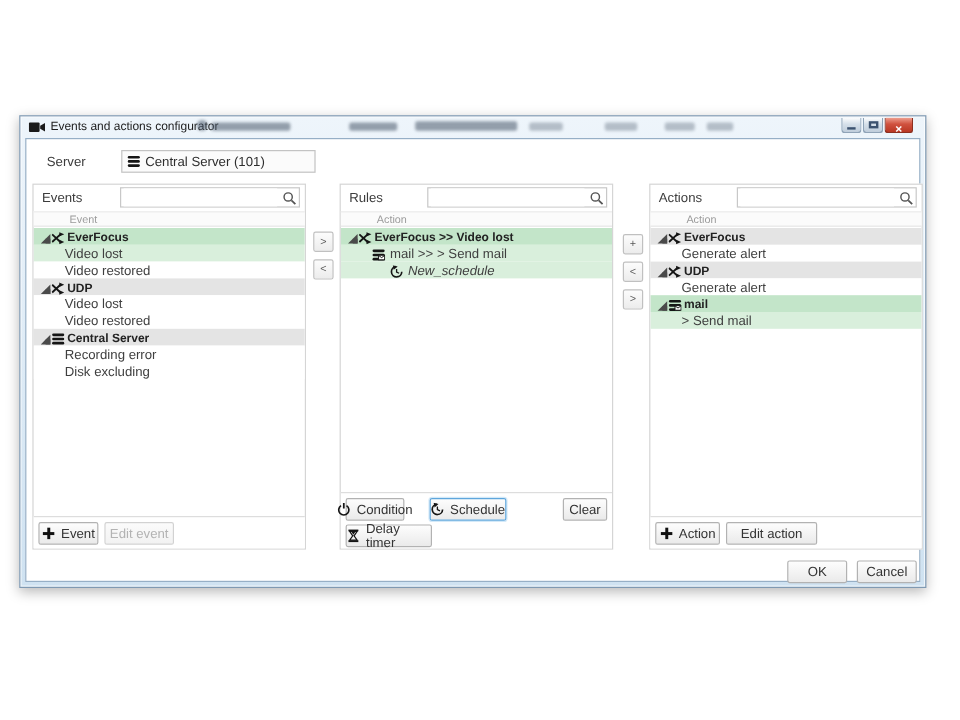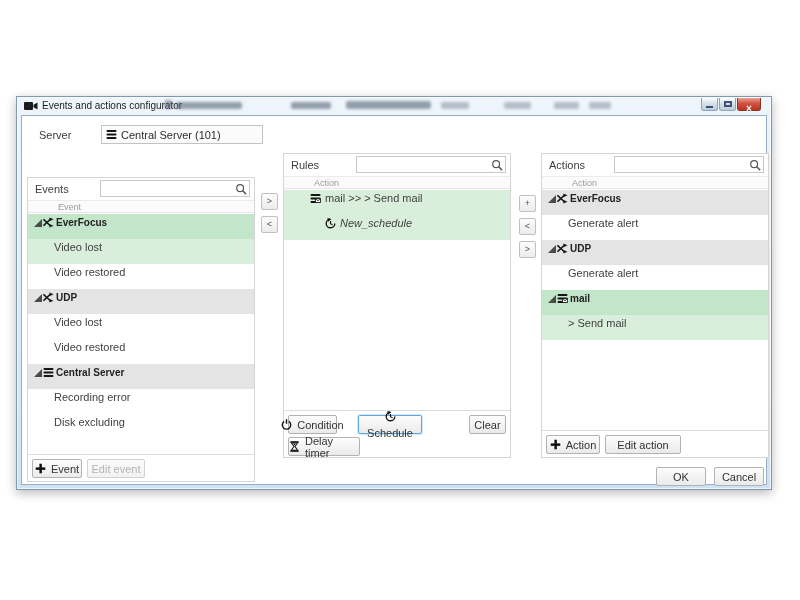--- a/index.html
+++ b/index.html
@@ -38,21 +38,21 @@
   .p-title { position:absolute; left:7px; top:5px; font-size:11px; color:#3c3c3c; }
   .search { position:absolute; right:4px; top:2px; width:150px; height:17px; border:1px solid #c8c8c8; background:#fff; }
   .search input { position:absolute; left:2px; top:0; width:128px; height:15px; border:none; outline:none; font-size:10px; font-family:"Liberation Sans",sans-serif; }
   .search .mag { position:absolute; right:2px; top:2px; width:12px; height:12px; }
   .search .mag svg { width:12px; height:12px; display:block; }
   .p-colhead { position:absolute; left:0; right:0; top:22px; height:13px; background:#fbfbfb;
     border-top:1px solid #ebebeb; border-bottom:1px solid #e6e6e6; }
   .p-colhead span { position:absolute; left:30px; top:1px; font-size:9px; color:#9b9b9b; }
   .p-list { position:absolute; left:0; right:0; top:36px; bottom:28px; overflow:hidden; }
   .p-list.tall { bottom:48px; }
-  .tree-row { position:relative; height:25px; font-size:11px; color:#3f3f3f; background:#fff; }
+  .tree-row { position:relative; height:14px; font-size:11px; color:#3f3f3f; background:#fff; }
   .tree-row.group { background:var(--group-gray); }
   .tree-row.sel { background:var(--selected-green); }
   .tree-row.sel-g { background:var(--group-green); }
   .expander { position:absolute; left:6px; top:5px; width:0; height:0;
     border-right:4px solid #4a4a4a; border-bottom:4px solid #4a4a4a;
     border-left:4px solid transparent; border-top:4px solid transparent; }
   .ricon { position:absolute; top:3px; width:11px; height:11px; }
   .ricon svg { width:11px; height:11px; display:block; }
   .rlbl { position:absolute; top:2px; white-space:nowrap; }
   .rlbl.b { font-weight:bold; font-size:10px; top:3px; color:#222; }
@@ -112,21 +112,21 @@
       <span class="server-label">Server</span>
       <div class="server-combo">
         <span class="ic"><span><svg viewBox="0 0 12 12">
                 <rect x="0.5" y="1" width="11" height="2.4" rx="1.2" fill="#151515"></rect>
                 <rect x="0.5" y="4.8" width="11" height="2.4" rx="1.2" fill="#151515"></rect>
                 <rect x="0.5" y="8.6" width="11" height="2.4" rx="1.2" fill="#151515"></rect>
               </svg></span></span>
         <span>Central Server (101)</span>
       </div>
 
-      <div class="panel" style="left:5px;margin-top:24px;">
+      <div class="panel" style="left:5px;">
         <div class="p-head">
           <span class="p-title">Events</span>
           <div class="search">
             <input placeholder="" style="">
             <span class="mag"><span><svg viewBox="0 0 14 14">
                     <circle cx="6" cy="6" r="4" fill="none" stroke="#555" stroke-width="1.4"></circle>
                     <line x1="9.2" y1="9.2" x2="13" y2="13" stroke="#555" stroke-width="1.7"></line>
                   </svg></span></span>
           </div>
         </div>
@@ -211,20 +211,31 @@
             <span class="mag"><span><svg viewBox="0 0 14 14">
                     <circle cx="6" cy="6" r="4" fill="none" stroke="#555" stroke-width="1.4"></circle>
                     <line x1="9.2" y1="9.2" x2="13" y2="13" stroke="#555" stroke-width="1.7"></line>
                   </svg></span></span>
           </div>
         </div>
         <div class="p-colhead">
             <span>Action</span>
           </div>
         <div class="p-list tall">
+            <div class="tree-row group sel-g">
+              <span class="expander"></span>
+              <span class="ricon" style="left: 15px;">
+                <svg viewBox="0 0 12 12">
+                  <path d="M0.5 2.5 L8 9.5 M0.5 9.5 L8 2.5" stroke="#151515" stroke-width="1.7" fill="none"></path>
+                  <path d="M7 0.5 L11.5 2.5 L7 4.5 Z" fill="#151515"></path>
+                  <path d="M7 7.5 L11.5 9.5 L7 11.5 Z" fill="#151515"></path>
+                </svg>
+              </span>
+              <span class="rlbl b" style="left: 28px;">EverFocus &gt;&gt; Video lost</span>
+            </div>
             <div class="tree-row sel">
               <span class="ricon" style="left: 26px;">
                 <svg viewBox="0 0 12 12">
                   <rect x="0.5" y="1" width="11" height="2.4" rx="1.2" fill="#151515"></rect>
                   <rect x="0.5" y="4.8" width="11" height="2.4" rx="1.2" fill="#151515"></rect>
                   <rect x="0.5" y="8.6" width="11" height="2.4" rx="1.2" fill="#151515"></rect>
                   <rect x="6" y="6.2" width="5.5" height="4.2" fill="#fff" stroke="#151515" stroke-width="0.9"></rect>
                   <path d="M6 6.4 L8.75 8.4 L11.5 6.4" fill="none" stroke="#151515" stroke-width="0.9"></path>
                 </svg>
               </span>
@@ -242,21 +253,21 @@
             </div>
           </div>
         <div class="p-foot tall2">
           <div class="btn" style="left:4px;top:4px;width:49px;">
             <span class="bic"><span><svg viewBox="0 0 12 12">
                     <path d="M3.5 2.6 A4.6 4.6 0 1 0 8.5 2.6" fill="none" stroke="#151515" stroke-width="1.5"></path>
                     <line x1="6" y1="0.2" x2="6" y2="5.2" stroke="#151515" stroke-width="1.6"></line>
                   </svg></span></span>
             <span>Condition</span>
           </div>
-          <div class="btn focused" style="left:74px;top:4px;width:64px;flex-direction:column;">
+          <div class="btn focused" style="left:74px;top:4px;width:64px;">
             <span class="bic"><span><svg viewBox="0 0 12 12">
                     <path d="M10.7 6 A4.7 4.7 0 1 1 5.6 1.3" fill="none" stroke="#151515" stroke-width="1.5"></path>
                     <path d="M2.6 0 L7 1.2 L3.4 4.2 Z" fill="#151515"></path>
                     <path d="M6 3.4 L6 6.2 L8.3 7.3" fill="none" stroke="#151515" stroke-width="1.2"></path>
                   </svg></span></span>
             <span>Schedule</span>
           </div>
           <div class="btn" style="right:4px;top:4px;width:37px;">
             <span>Clear</span>
           </div>

